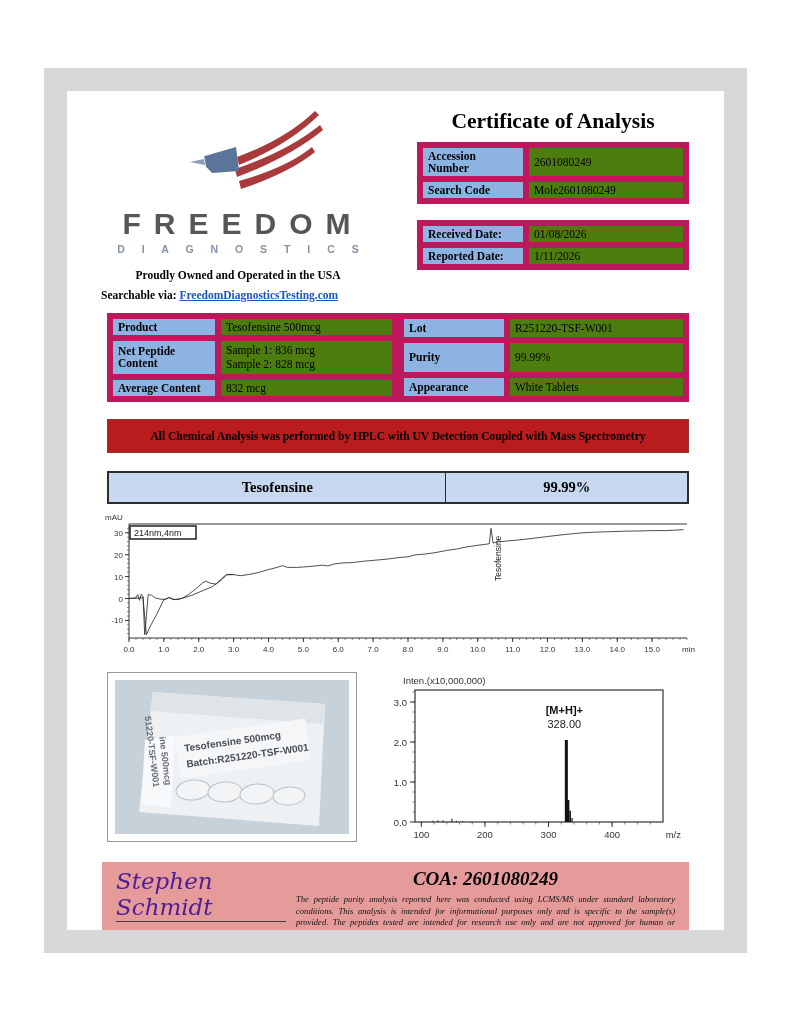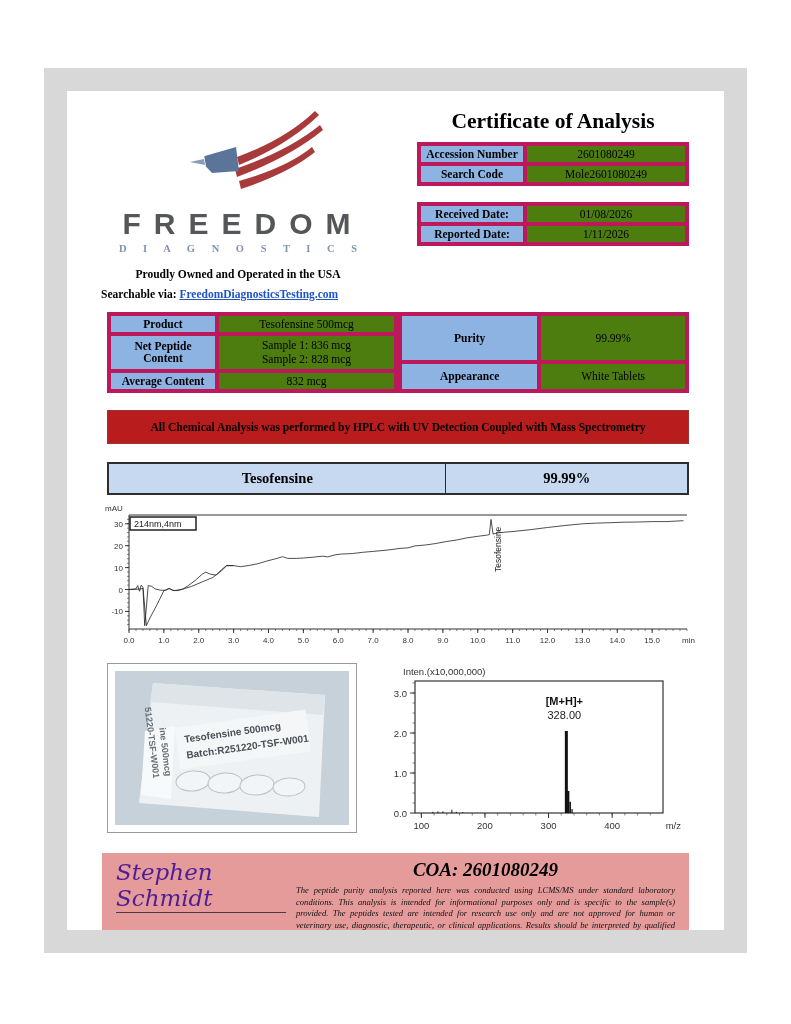--- a/index.html
+++ b/index.html
@@ -4,30 +4,30 @@
 <style>
   * { margin:0; padding:0; box-sizing:border-box; }
   body { width:791px; height:1024px; background:#ffffff; font-family:"Liberation Serif", serif; position:relative; }
   .frame { position:absolute; left:44px; top:68px; width:703px; height:885px; background:#d8d8d8; }
   .sheet { position:absolute; left:23px; top:23px; width:657px; height:839px; background:#ffffff; padding:12px 35px 0 40px; overflow:hidden; }
 
   
   .header { display:flex; }
   .logo-col { width:262px; text-align:center; padding-top:6px; }
   .brand { font-family:"Liberation Sans", sans-serif; font-weight:bold; font-size:30px; letter-spacing:13px; color:#55565a; margin-top:2px; margin-left:10px; }
-  .brand-sub { font-family:Liberation Serif, serif; font-weight:bold; font-size:10.5px; letter-spacing:7px; color:#8493a8; margin-top:2px; margin-left:7px; }
+  .brand-sub { font-family:Liberation Sans, sans-serif; font-weight:bold; font-size:10.5px; letter-spacing:7px; color:#8493a8; margin-top:2px; margin-left:7px; }
   .tagline { font-weight:bold; font-size:11.5px; margin-top:14px; }
   .searchable { font-weight:bold; font-size:11.5px; margin-top:8px; text-align:left; margin-left:-6px; white-space:nowrap; }
   a.link { color:#1f53c5; text-decoration:underline; }
   .right-col { width:272px; margin-left:auto; }
   .title { font-size:21.5px; font-weight:bold; text-align:center; margin-top:6px; margin-bottom:8px; white-space:nowrap; }
 
   
   table.kv { border-collapse:collapse; width:100%; border:2px solid #2d2d2d; }
-  table.kv td { border:4px solid #be185d; font-size:11.5px; padding:2px 5px; vertical-align:middle;text-align:center; }
+  table.kv td { border:6px solid #be185d; font-size:11.5px; padding:2px 5px; vertical-align:middle; }
   table.kv td.k { background:#8db3e2; font-weight:bold; }
   table.kv td.v { background:#4d7c0f; }
   .gap { height:16px; }
 
   .tables-row { display:flex; margin-top:12px; }
   .tbl-left { width:250px; }
   .tbl-right { width:272px; margin-left:auto; }
   td.multiline { white-space:pre-line; line-height:1.25; }
   .row-tall td { height:33px; }
   .row-std td { height:19px; }
@@ -121,20 +121,24 @@
 Sample 2: 828 mcg</td>
             </tr>
       <tr class="row-std">
               <td class="k">Average Content</td>
               <td class="v">832 mcg</td>
             </tr>
     </tbody>
         </table>
     <table class="kv tbl-right">
       <tbody>
+            <tr class="row-std">
+              <td class="k" style="width:106px">Lot</td>
+              <td class="v">R251220-TSF-W001</td>
+            </tr>
       <tr class="row-tall">
               <td class="k">Purity</td>
               <td class="v">99.99%</td>
             </tr>
       <tr class="row-std">
               <td class="k">Appearance</td>
               <td class="v">White Tablets</td>
             </tr>
     </tbody>
         </table>

